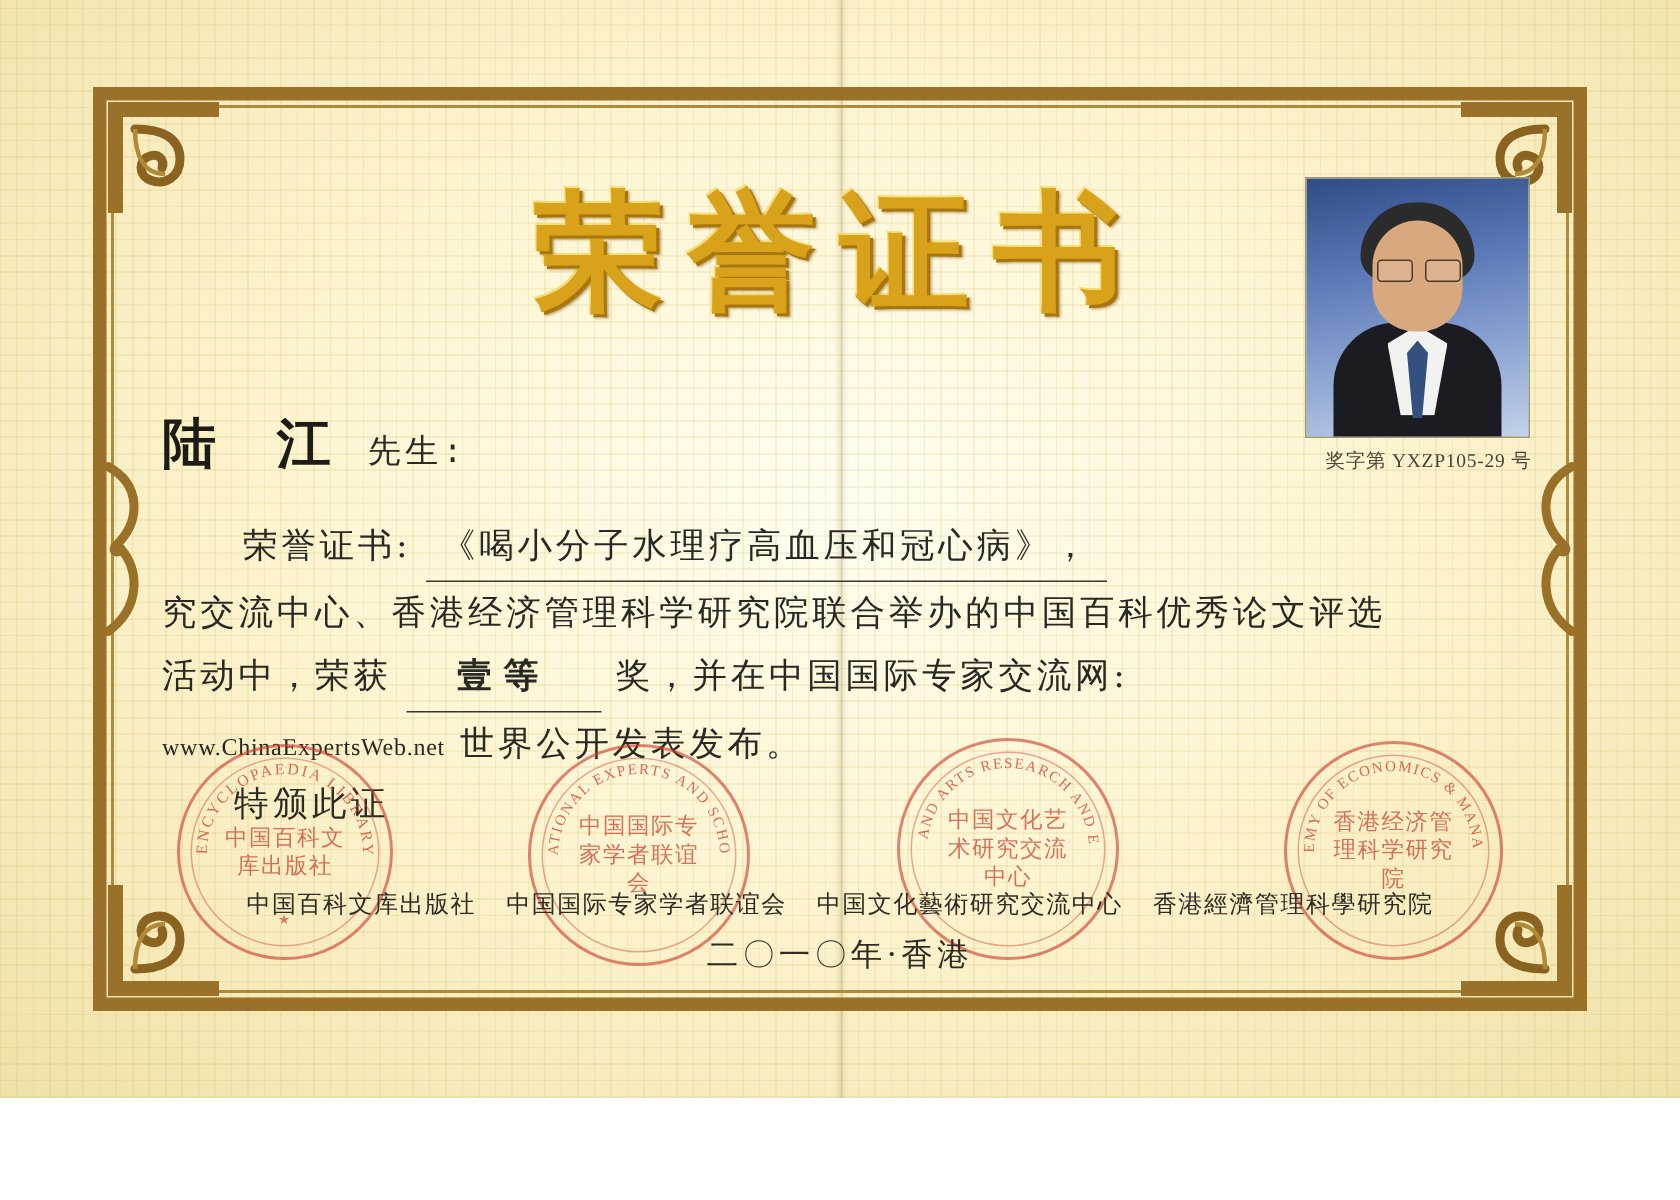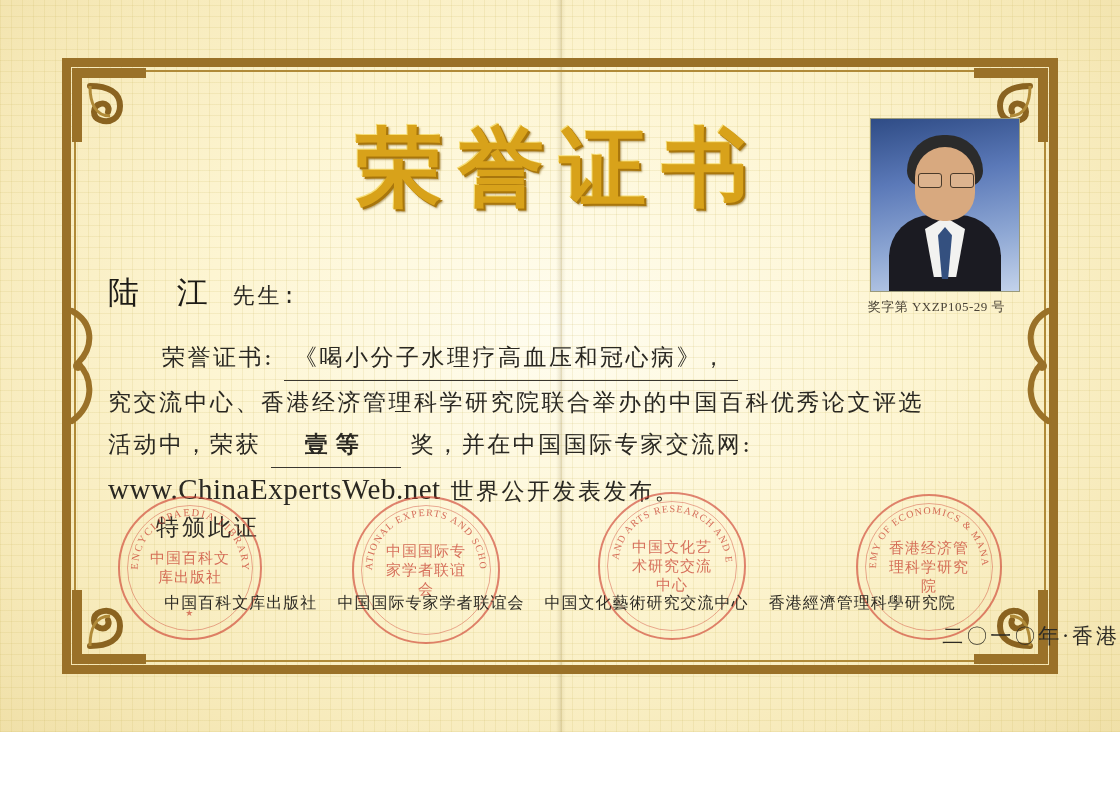--- a/index.html
+++ b/index.html
@@ -134,21 +134,21 @@
     position: absolute; left: 54px; top: 98px; width: 40px; height: 60px;
     background: #f2f2f0; clip-path: polygon(50% 0, 100% 20%, 78% 100%, 22% 100%, 0 20%);
   }
   .photo-tie {
     position: absolute; left: 67px; top: 108px; width: 14px; height: 52px;
     background: #34507f; clip-path: polygon(50% 0, 100% 16%, 72% 100%, 28% 100%, 0 16%);
   }
 
   .photo-code {
     position: absolute;
-    right: 115px;
+    right: 99px;
     top: 298px;
     font-family: "Liberation Serif", serif;
     font-size: 13px;
     color: #4a4336;
     letter-spacing: 0.5px;
     white-space: nowrap;
   }
 
   
   .body-text {
@@ -160,22 +160,22 @@
     font-family: "DejaVu Serif", serif;
   }
   .line { white-space: nowrap; }
 
   .recipient-line {
     font-size: 27px;
     letter-spacing: 2px;
     margin-bottom: 22px;
   }
   .recipient-name {
-    font-size: 31px;
-    font-weight: normal;
+    font-size: 36px;
+    font-weight: bold;
     letter-spacing: 14px;
     color: #1d1b16;
   }
   .recipient-suffix {
     font-size: 22px;
     letter-spacing: 3px;
     font-family: Liberation Mono, monospace;
   }
 
   .para {
@@ -196,21 +196,21 @@
     border-bottom: 1.6px solid #3a3730;
     min-width: 130px;
     text-align: center;
     padding-bottom: 2px;
     letter-spacing: 8px;
     font-weight: bold;
   }
   .url {
     font-family: "Liberation Serif", serif;
     letter-spacing: 0.5px;
-    font-size: 29px;
+    font-size: 16px;
   }
   .special-note {
     padding-left: 48px;
     font-size: 23px;
     letter-spacing: 3px;
   }
 
   
   .footer {
     position: absolute;
@@ -223,21 +223,21 @@
     color: #2d2b24;
     font-family: "DejaVu Serif", serif;
     white-space: nowrap;
   }
   .footer span { margin: 0 7px; }
   .footer-date {
     position: absolute;
     left: 0;
     right: 0;
     bottom: 82px;
-    text-align: right;
+    text-align: center;
     font-size: 21px;
     letter-spacing: 3px;
     color: #2d2b24;
     font-family: "DejaVu Serif", serif;
   }
 
   
   .seal {
     position: absolute;
     border-radius: 50%;

